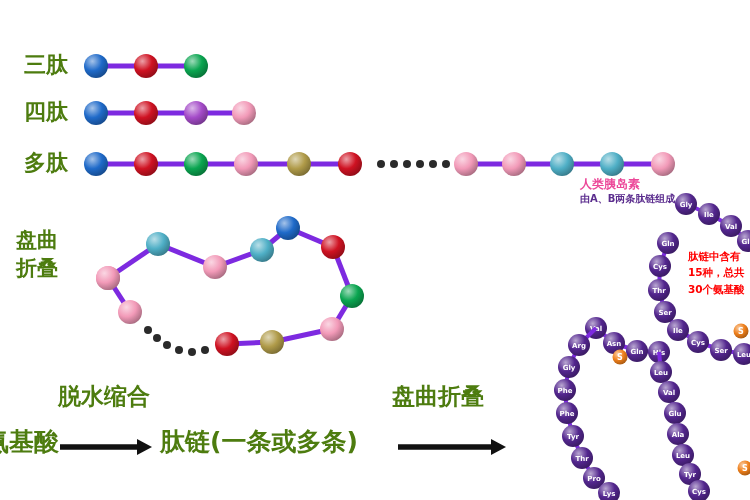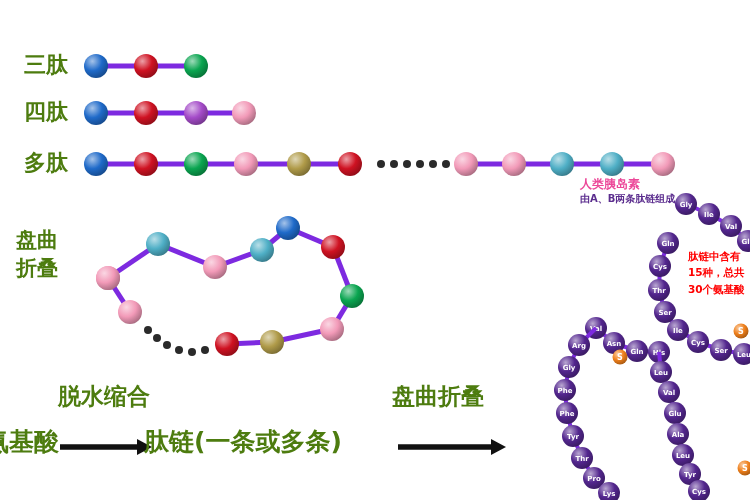--- a/index.html
+++ b/index.html
@@ -289,15 +289,15 @@
   <div class="note" style="left:688px;top:248px">
     <div>肽链中含有</div>
     <div>15种，总共</div>
     <div>30个氨基酸</div>
   </div>
 
   <div class="lbl s23" style="left:58px;top:383px">脱水缩合</div>
   <div class="lbl s23" style="left:392px;top:383px">盘曲折叠</div>
 
   <div class="lbl s25" style="left:-16px;top:427px">氨基酸</div>
-  <div class="lbl s25" style="left:144px;top:427px">肽链(一条或多条)</div>
+  <div class="lbl s25" style="left:160px;top:427px">肽链(一条或多条)</div>
 
 </div>
 
 </body></html>

